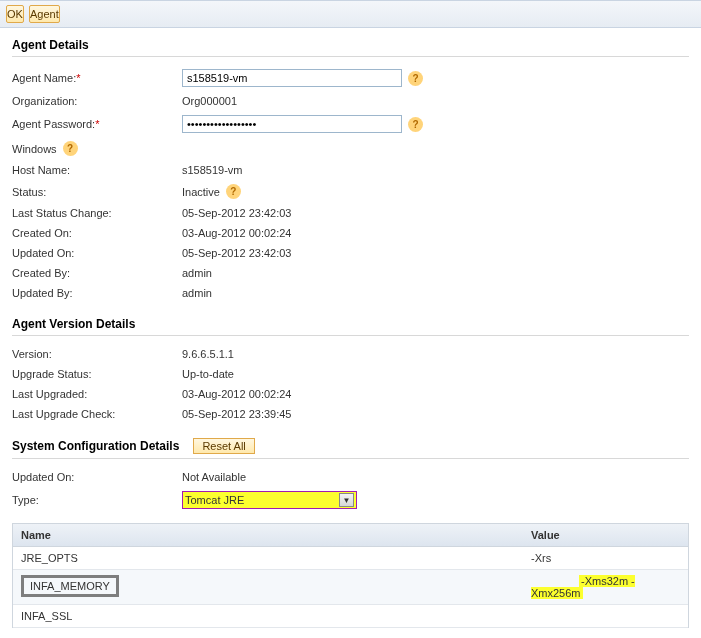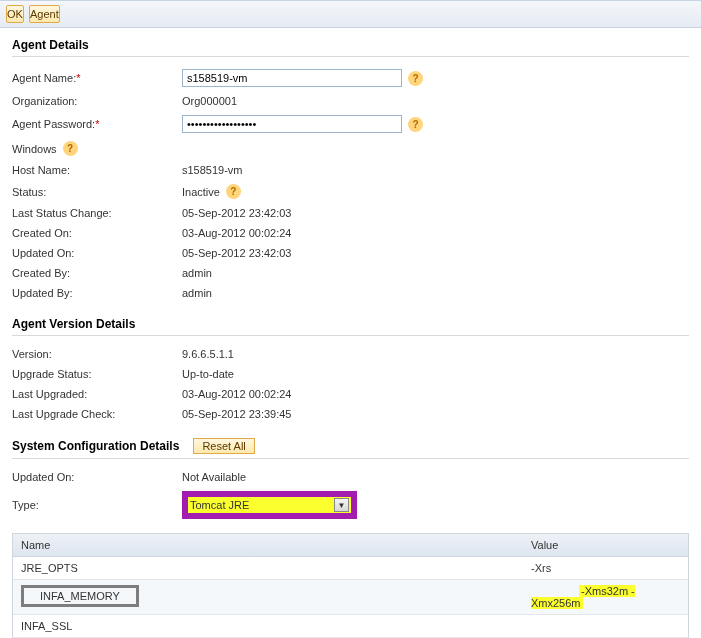--- a/index.html
+++ b/index.html
@@ -65,21 +65,21 @@
     background: linear-gradient(#fff7e0, #ffe9ad);
     border: 1px solid #e0a94a;
     color: #5a3900;
     padding: 1px 8px;
     font-size: 11px;
     cursor: pointer;
     margin-left: 14px;
   }
   .select-hl {
     background: #fcff2e;
-    border: 6px solid #a21caf;
+    border: 1px solid #a21caf;
     padding: 1px 2px;
     font-size: 11px;
     width: 175px;
     display: inline-flex;
     align-items: center;
     justify-content: space-between;
     cursor: pointer;
   }
   .select-arrow {
     width: 15px; height: 14px;
@@ -91,31 +91,31 @@
     font-size: 8px;
   }
   .grid {
     margin: 6px 12px 0;
     border: 1px solid #cfd6de;
     border-bottom: none;
   }
   .grid-header {
     display: flex;
     background: linear-gradient(#eef2f7,#dde5ef);
-    font-weight: normal;
+    font-weight: bold;
     border-bottom: 1px solid #cfd6de;
   }
   .grid-row { display: flex; border-bottom: 1px solid #e3e7ec; }
   .grid-row.alt { background: #f5f8fb; }
   .col-name { width: 510px; padding: 5px 8px; }
   .col-value { flex: 1; padding: 5px 8px; }
   .highlight-box {
     display: inline-block;
     border: 3px solid #7e7e7e;
-    padding: 2px 16px;
+    padding: 2px 6px;
   }
   .hl-text { background: #fcff2e; padding: 0 2px; margin-left: 48px; }
 </style>
 </head>
 <body>
 
 <div class="toolbar">
   <button class="btn">OK</button>
   <button class="btn">Agent</button>
 </div>

